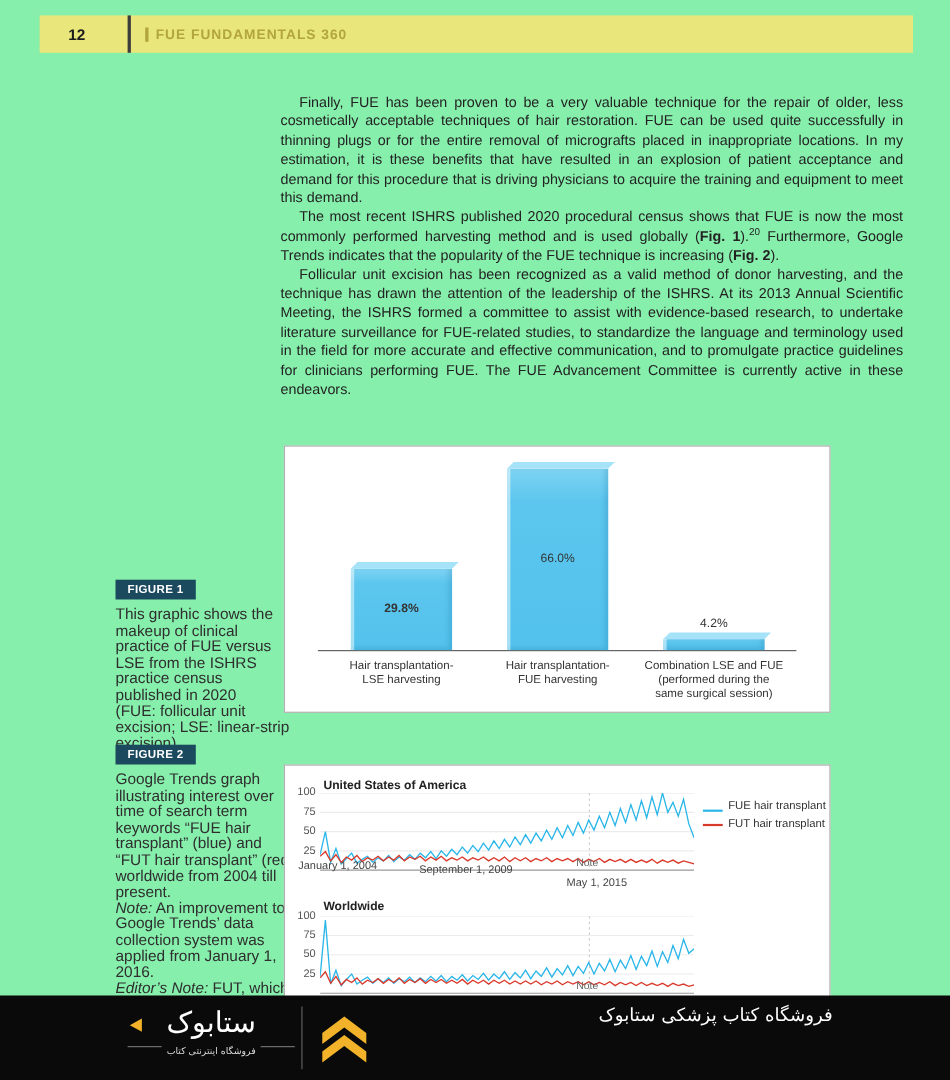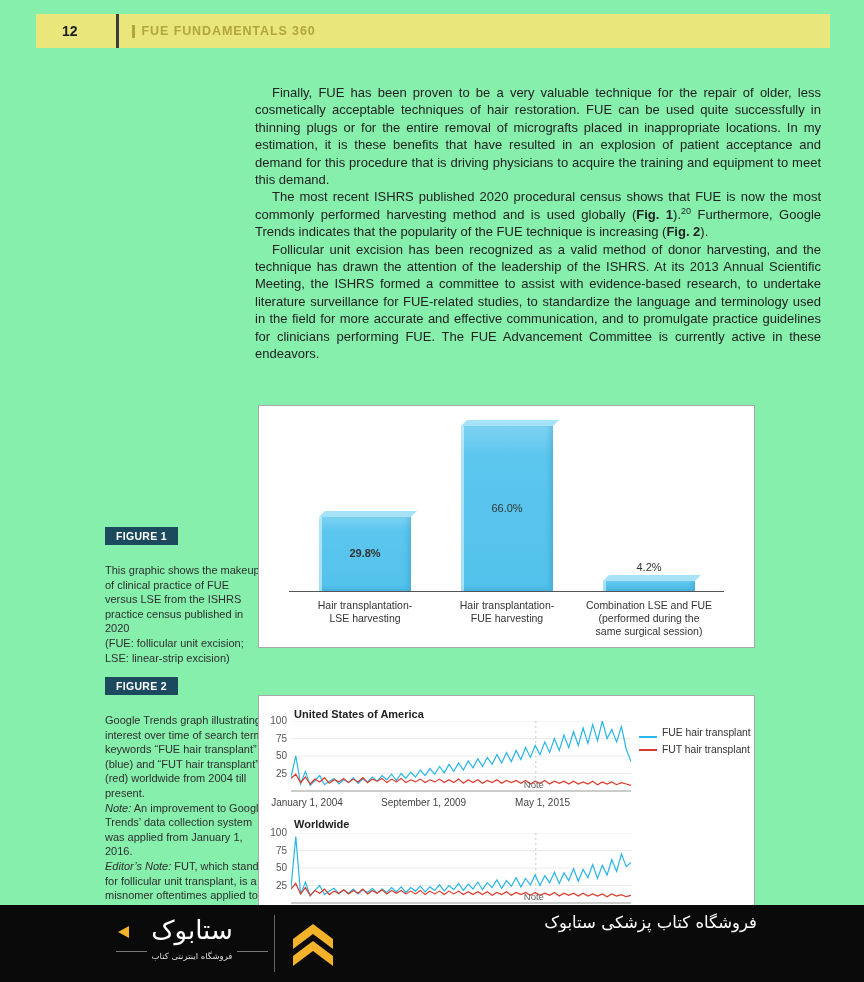--- a/index.html
+++ b/index.html
@@ -18,21 +18,21 @@
   .body-para{text-align:justify;text-indent:17px}
   .b{font-weight:bold}
   .i{font-style:italic}
   sup{font-size:9px;line-height:0;vertical-align:super}
 
   
   .figblock{position:absolute;left:105px}
   .fig1{top:526px;width:158px}
   .fig2{top:676px;width:164px}
   .figbadge{display:inline-block;background:#1b4a5f;color:#fff;font-size:10.5px;font-weight:bold;padding:3px 11px;letter-spacing:.3px}
-  .figcaption{margin-top:18px;font-size:11px;line-height:14.6px;color:#2e2e2e;white-space:pre-line}
+  .figcaption{margin-top:6px;font-size:14px;line-height:14.6px;color:#2e2e2e;white-space:pre-line}
 
   
   .chartbox{position:absolute;left:258px;width:497px;background:#fff;border:1px solid #a9a9a9}
   #bar-chart-box{top:405px;height:243px}
   #line-chart-box{top:695px;height:245px}
 
   
   .bar-axis{position:absolute;left:30px;top:185px;width:435px;height:1px;background:#555}
   .bar3d{position:absolute;background:linear-gradient(180deg,#7ed3f2 0%,#5cc6ee 18%,#52c2ec 100%);
          box-shadow:inset 3px 0 0 rgba(255,255,255,.5), inset -3px -2px 5px rgba(0,90,140,.18)}
@@ -121,22 +121,22 @@
         <line x1="0" y1="52.5" x2="340" y2="52.5" stroke="#ececec" stroke-width="1"></line>
         <line x1="0" y1="35" x2="340" y2="35" stroke="#ececec" stroke-width="1"></line>
         <line x1="0" y1="17.5" x2="340" y2="17.5" stroke="#ececec" stroke-width="1"></line>
         <line x1="0" y1="0" x2="340" y2="0" stroke="#ececec" stroke-width="1"></line>
         <line x1="244.79999999999998" y1="0" x2="244.79999999999998" y2="70" stroke="#c9c9c9" stroke-width="1" stroke-dasharray="2,3"></line>
         <polyline points="0.0,56.0 4.8,35.0 9.6,63.0 14.4,50.4 19.2,64.4 23.9,59.5 28.7,54.6 33.5,63.7 38.3,60.2 43.1,57.4 47.9,63.0 52.7,58.8 57.5,61.6 62.3,56.7 67.0,62.3 71.8,58.1 76.6,60.9 81.4,56.0 86.2,60.2 91.0,54.6 95.8,58.8 100.6,53.2 105.4,59.5 110.1,52.5 114.9,57.4 119.7,51.1 124.5,56.0 129.3,49.0 134.1,54.6 138.9,47.6 143.7,53.2 148.5,45.5 153.2,51.8 158.0,43.4 162.8,50.4 167.6,42.0 172.4,49.0 177.2,39.9 182.0,46.9 186.8,37.8 191.5,45.5 196.3,36.4 201.1,43.4 205.9,33.6 210.7,42.0 215.5,31.5 220.3,40.6 225.1,29.4 229.9,38.5 234.6,26.6 239.4,36.4 244.2,24.5 249.0,33.6 253.8,21.0 258.6,31.5 263.4,17.5 268.2,29.4 273.0,14.0 277.7,26.6 282.5,10.5 287.3,24.5 292.1,7.0 296.9,22.4 301.7,3.5 306.5,19.6 311.3,0.0 316.1,17.5 320.8,8.4 325.6,21.0 330.4,5.6 335.2,28.0 340.0,40.6" fill="none" stroke="#2ab6e8" stroke-width="1.2"></polyline>
         <polyline points="0.0,57.4 4.8,53.2 9.6,61.6 14.4,56.0 19.2,63.0 23.9,58.1 28.7,60.9 33.5,56.7 38.3,62.3 43.1,58.8 47.9,60.9 52.7,57.4 57.5,61.6 62.3,58.1 67.0,60.9 71.8,56.7 76.6,61.6 81.4,58.1 86.2,60.2 91.0,57.4 95.8,61.6 100.6,58.1 105.4,60.9 110.1,57.4 114.9,61.6 119.7,58.8 124.5,60.9 129.3,58.1 134.1,61.6 138.9,58.8 143.7,60.9 148.5,58.1 153.2,61.6 158.0,58.8 162.8,61.6 167.6,58.1 172.4,62.3 177.2,58.8 182.0,61.6 186.8,58.8 191.5,62.3 196.3,59.5 201.1,61.6 205.9,58.8 210.7,62.3 215.5,59.5 220.3,61.6 225.1,59.5 229.9,62.3 234.6,59.5 239.4,63.0 244.2,60.2 249.0,62.3 253.8,59.5 258.6,63.0 263.4,60.2 268.2,62.3 273.0,60.2 277.7,63.0 282.5,60.2 287.3,63.0 292.1,60.9 296.9,63.0 301.7,60.2 306.5,63.7 311.3,60.9 316.1,63.0 320.8,60.9 325.6,63.7 330.4,61.6 335.2,63.0 340.0,64.4" fill="none" stroke="#d9392a" stroke-width="1.2"></polyline>
         <line x1="0" y1="70" x2="340" y2="70" stroke="#999" stroke-width="1"></line>
       </svg>
       <div class="lc-note" style="left: 264.8px; top: 83px;">Note</div>
-      <div class="lc-xlab" style="left: 2px; top: 101px;">January 1, 2004</div>
-      <div class="lc-xlab" style="left: 118.6px; top: 101px; text-align: center;">September 1, 2009</div>
+      <div class="lc-xlab" style="left: 2px; top: 86px;">January 1, 2004</div>
+      <div class="lc-xlab" style="left: 118.6px; top: 90px; text-align: center;">September 1, 2009</div>
       <div class="lc-xlab" style="left: 237.6px; top: 101px;">May 1, 2015</div>
       <div class="lc-leg" style="left: 380px; top: 31px; align-items: flex-end;">
         <span class="lc-sw" style="background: rgb(42, 182, 232);"></span>
         <span>FUE hair transplant</span>
       </div>
       <div class="lc-leg" style="left: 380px; top: 48px;">
         <span class="lc-sw" style="background: rgb(217, 57, 42);"></span>
         <span>FUT hair transplant</span>
       </div>
       <div class="lc-title" style="top: 122px;">Worldwide</div>

